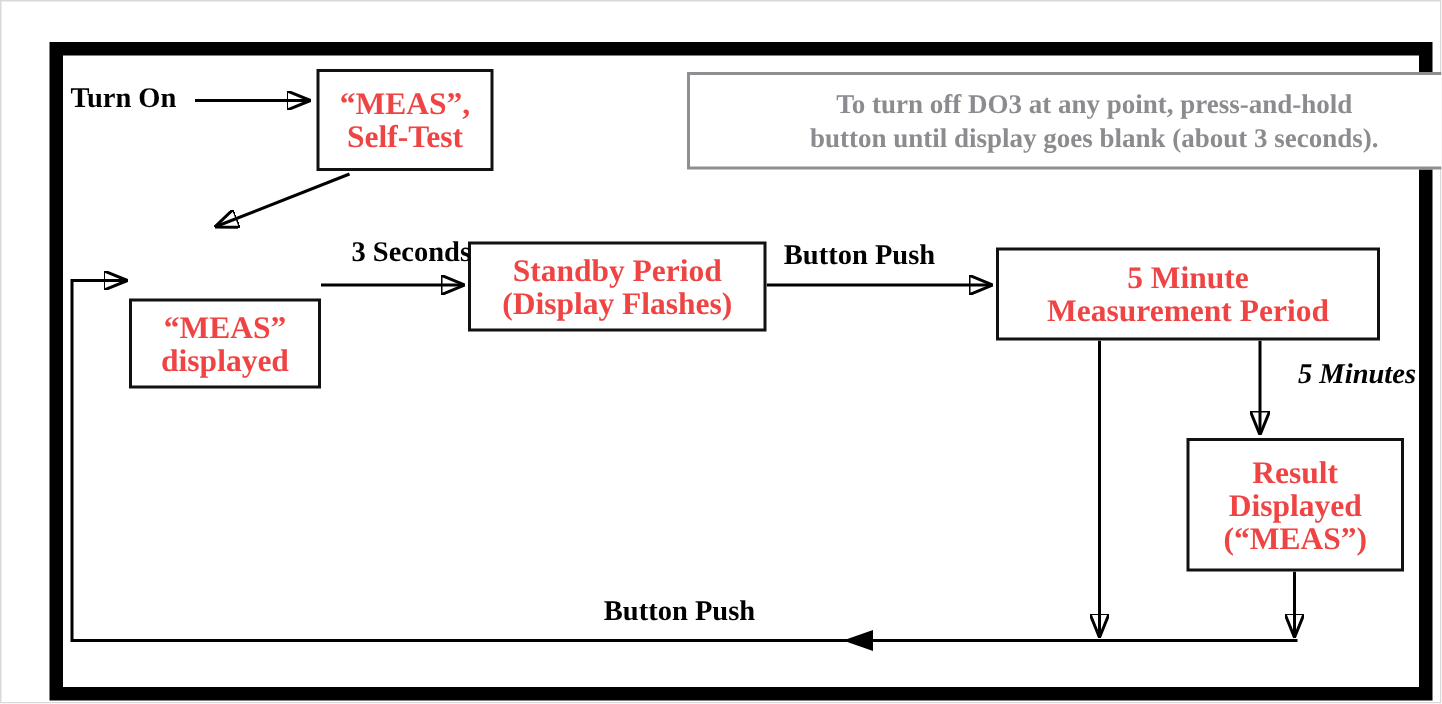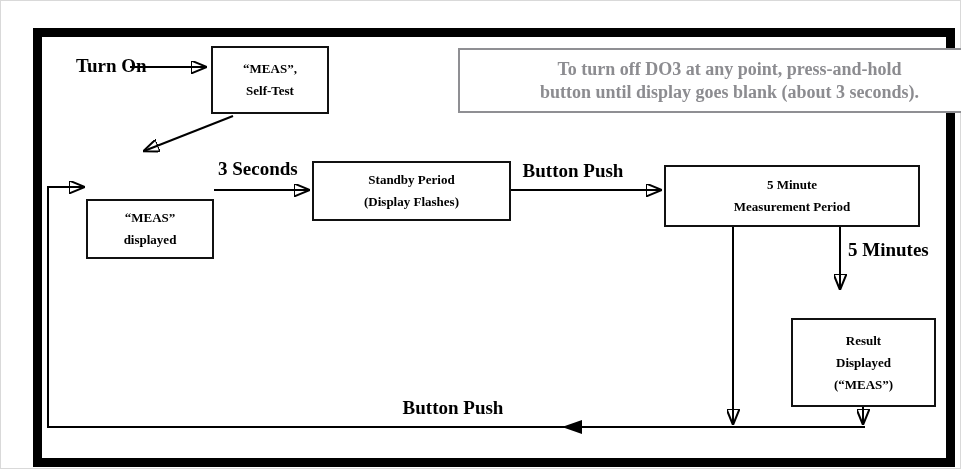--- a/index.html
+++ b/index.html
@@ -12,42 +12,42 @@
   .frame{
     position:absolute;left:33px;top:28px;width:904px;height:421px;
     border:9px solid #000000;background:transparent;
   }
   .wires{position:absolute;left:0;top:0;width:961px;height:469px;}
   .wires path{stroke:#000;stroke-width:2;fill:none;stroke-linejoin:miter;}
   .wires polygon{fill:#000;}
   .node{
     position:absolute;background:#ffffff;border:2px solid #111111;
     display:flex;flex-direction:column;align-items:center;justify-content:center;
-    font-weight:bold;font-size:13px;line-height:22px;color:#000000;text-align:center;
+    font-weight:bold;font-size:21px;line-height:22px;color:#ef4444;text-align:center;
     box-sizing:border-box;
   }
   .n-selftest{left:211px;top:46px;width:118px;height:68px;}
   .n-meas{left:86px;top:159px;width:128px;height:60px;margin-top:40px;}
   .n-standby{left:312px;top:161px;width:199px;height:60px;}
   .n-fivemin{left:664px;top:165px;width:256px;height:62px;}
-  .n-result{left:791px;top:292px;width:145px;height:89px;margin-top:26px;}
+  .n-result{left:791px;top:292px;width:145px;height:89px;}
   .note{
     position:absolute;left:458px;top:48px;width:543px;height:65px;
     border:2px solid #8f8f93;background:#ffffff;box-sizing:border-box;
     display:flex;flex-direction:column;align-items:center;justify-content:center;
     color:#8c8c90;font-weight:bold;font-size:18px;line-height:23px;text-align:center;
   }
   .lbl{
     position:absolute;font-weight:bold;font-size:19px;line-height:22px;color:#000;
     white-space:nowrap;
   }
-  .l-turnon{left:47px;top:55px;text-align:left;margin-left:29px;}
-  .l-3sec{left:218px;top:158px;width:96px;text-align:left;}
+  .l-turnon{left:47px;top:55px;text-align:left;}
+  .l-3sec{left:218px;top:158px;width:96px;text-align:right;}
   .l-bp-top{left:512px;top:160px;width:122px;text-align:center;}
-  .l-5min{left:848px;top:239px;width:96px;text-align:left;}
+  .l-5min{left:848px;top:239px;width:96px;text-align:right;font-style:italic;}
   .l-bp-bottom{left:393px;top:397px;width:120px;text-align:center;}
 </style>
 </head>
 <body>
 
 <div class="stage">
 
   <div class="frame"></div>
 
   <svg class="wires" width="961" height="469" viewBox="0 0 961 469" xmlns="http://www.w3.org/2000/svg">

